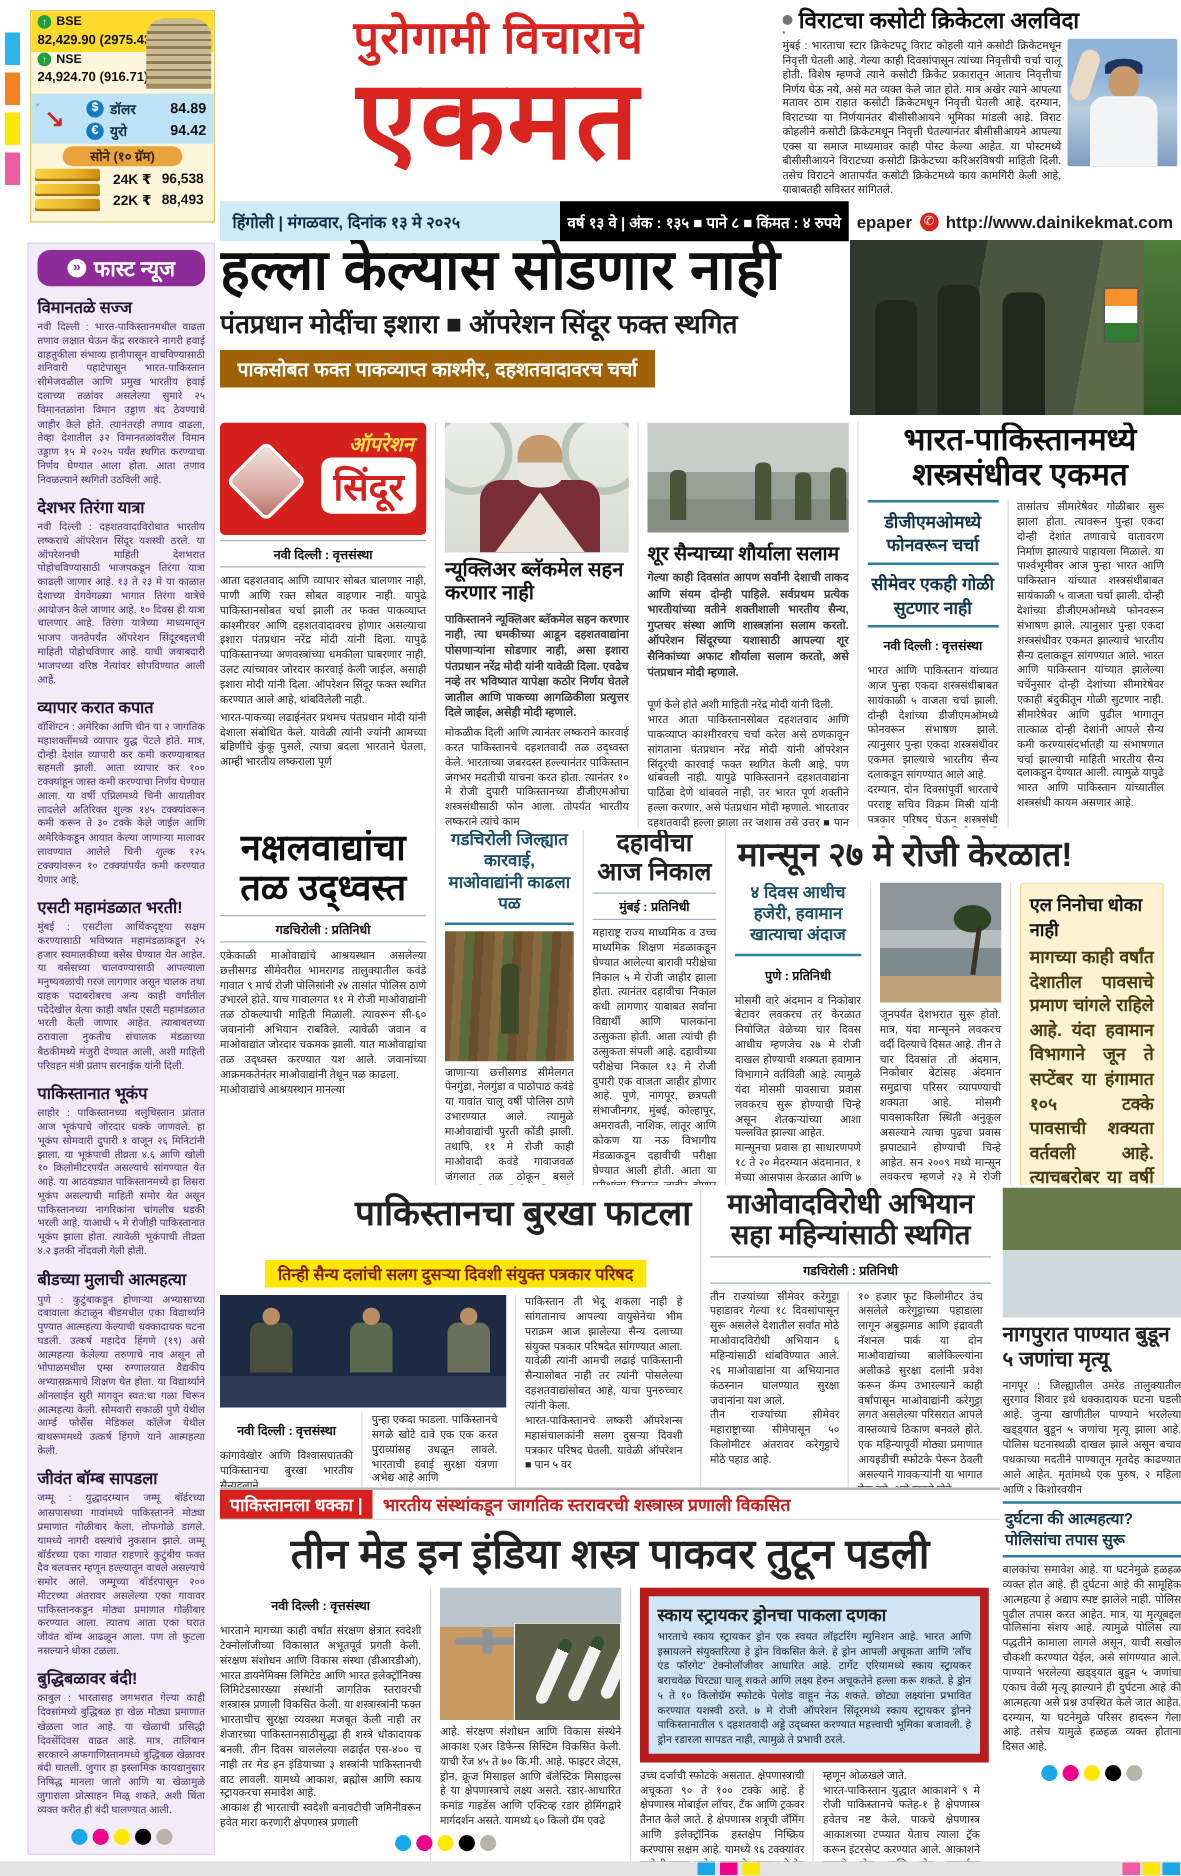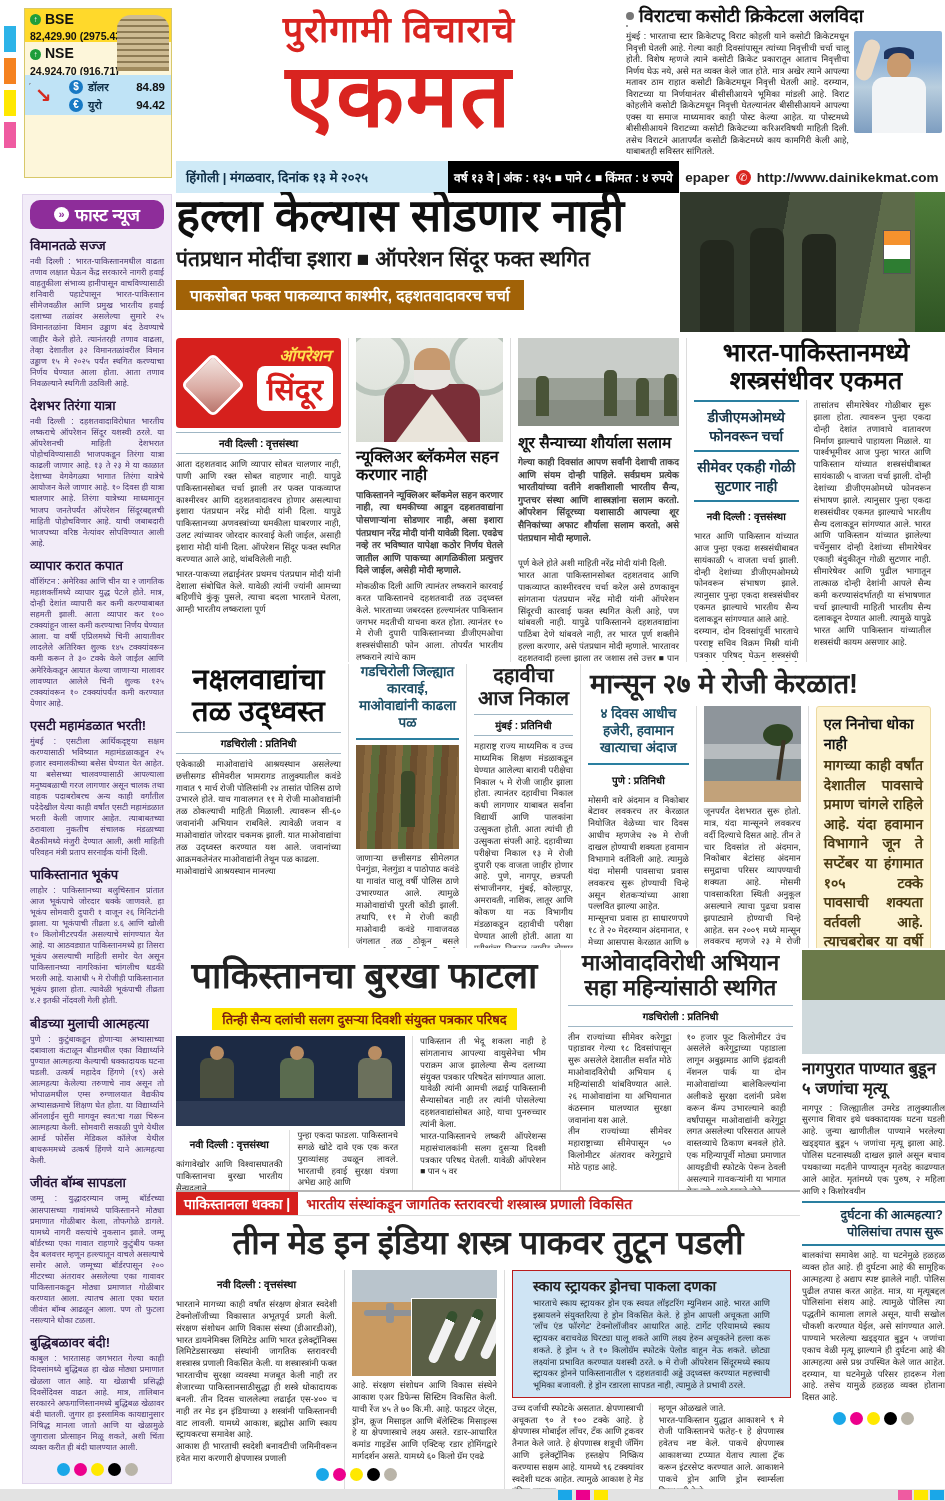--- a/index.html
+++ b/index.html
@@ -12,21 +12,21 @@
   
   .market{position:absolute;left:24px;top:8px;width:148px;height:170px;border:1px solid #d8c86a;
           background:#fdf6da;font-size:10px;overflow:hidden;box-sizing:border-box;}
   .mk-top{position:relative;height:66px;background:linear-gradient(180deg,#ffd92b 0 33px,#fdf6da 33px);padding:3px 5px;box-sizing:border-box;}
   .mk-bld{position:absolute;right:2px;top:6px;width:52px;height:56px;background:linear-gradient(180deg,#e6d6b0,#c9b489);
           border-radius:14px 14px 0 0;box-shadow:inset 0 -4px 0 #a08b5e;
           background-image:repeating-linear-gradient(180deg,#cdbb92 0 4px,#8d7b54 4px 6px);}
   .mk-row{display:flex;align-items:center;gap:4px;line-height:1.1;margin-bottom:3px;}
   .up-ic{display:inline-block;width:11px;height:11px;border-radius:50%;background:#1f9d3a;color:#fff;
          font-size:8px;text-align:center;line-height:11px;font-weight:bold;flex:0 0 11px;}
-  .mk-lab{font-weight:800;font-size:14px;color:#111;}
+  .mk-lab{font-weight:800;font-size:10px;color:#111;}
   .mk-val{font-weight:800;font-size:10.5px;color:#111;}
   .mk-fx{position:relative;background:#bfe3f6;padding:4px 6px 4px 44px;height:40px;box-sizing:border-box;}
   .fx-graph{position:absolute;left:4px;top:8px;width:36px;height:24px;background:
     linear-gradient(135deg,#9aa7b0 0 2px,transparent 2px) ;}
   .fx-graph:before{content:"↘";position:absolute;left:6px;top:0;color:#d42a1e;font-size:20px;font-weight:900;}
   .fx-row{display:flex;align-items:center;gap:5px;margin-bottom:3px;}
   .fx-ic{display:inline-block;width:14px;height:14px;border-radius:50%;background:#1779c4;color:#fff;
          font-size:10px;font-weight:800;text-align:center;line-height:14px;flex:0 0 14px;}
   .fx-lab{font-weight:800;font-size:11px;color:#0d2d46;}
   .fx-val{font-weight:800;font-size:11.5px;color:#111;margin-left:auto;}
@@ -124,46 +124,46 @@
   .mon-h{font-size:27px;font-weight:900;white-space:nowrap;margin:0 0 5px 2px;}
   .ph-beach{position:relative;width:100%;height:96px;overflow:hidden;
      background:linear-gradient(180deg,#8e959b 0 40%,#b7bcbf 40% 55%,#7d8a8e 55% 78%,#c2a27a 78%);}
   .ph-beach .palm{position:absolute;right:8px;top:18px;width:30px;height:22px;border-radius:50%;background:#2f4424;}
   .ph-beach .trk{position:absolute;right:18px;top:34px;width:4px;height:40px;background:#3c3325;transform:rotate(8deg);}
   .cream-box{background:#fdf3d2;border:1px solid #ecd9a0;border-radius:3px;padding:6px 7px;margin-bottom:5px;}
   .cream-t{font-size:14.5px;font-weight:800;color:#141414;margin-bottom:3px;}
   .cream-b{font-size:14px;line-height:1.4;font-weight:700;color:#4a3b14;text-align:justify;}
   
   .lowband{position:absolute;left:176px;top:950px;width:624px;height:240px;}
-  .pk-h{font-size:36px;font-weight:900;text-align:center;margin-bottom:9px;white-space:nowrap;}
+  .pk-h{font-size:28px;font-weight:900;text-align:right;margin-bottom:20px;white-space:nowrap;}
   .pk-strap{display:block;margin:0 auto 6px;width:fit-content;background:#ffe600;color:#7c1d12;
             font-weight:800;font-size:13px;padding:2px 10px;}
   .ph-press{position:relative;width:100%;height:90px;overflow:hidden;background:linear-gradient(180deg,#1c2a44 0 72%,#2e3b55 72%);}
   .ph-press i{position:absolute;top:22px;width:34px;height:40px;border-radius:8px 8px 0 0;}
   .ph-press i:before{content:"";position:absolute;left:10px;top:-12px;width:14px;height:14px;border-radius:50%;background:#b98d63;}
   .mo-h{font-size:22px;font-weight:900;text-align:center;line-height:1.15;margin-bottom:3px;}
   
   .nagpur{position:absolute;left:802px;top:950px;width:143px;height:535px;overflow:hidden;}
   .ph-lake{position:relative;width:100%;height:104px;overflow:hidden;
      background:linear-gradient(180deg,#6b7a4a 0 48%,#cfd9dc 48%);}
   .ng-h{font-size:16.5px;font-weight:900;line-height:1.2;margin:5px 0 4px;}
-  .pullq{border-top:2px solid #2a7fa0;border-bottom:2px solid #2a7fa0;text-align:right;font-weight:800;
+  .pullq{border-top:2px solid #2a7fa0;border-bottom:2px solid #2a7fa0;text-align:left;font-weight:800;
          font-size:12.5px;color:#17364a;padding:4px 2px;margin:4px 0;line-height:1.3;}
   
   .weapons{position:absolute;left:176px;top:1190px;width:624px;height:282px;}
   .wk-strip{display:flex;align-items:center;border-top:2px solid #b5b5b5;border-bottom:1px solid #ddd;margin-bottom:3px;}
   .wk-lab{background:#d6201d;color:#fff;font-weight:800;font-size:14px;padding:2px 8px;white-space:nowrap;}
   .wk-kick{color:#c42320;font-weight:800;font-size:14px;padding:2px 8px;white-space:nowrap;overflow:hidden;}
   .wk-h{font-size:33px;font-weight:900;text-align:center;white-space:nowrap;margin-bottom:6px;}
   .ph-missiles{position:relative;width:100%;height:106px;overflow:hidden;background:linear-gradient(180deg,#b9c4cc 0 30%,#c89a62 30%);}
   .ph-missiles .inset{position:absolute;right:0;top:28px;width:58%;height:78px;background:#5a5f46;overflow:hidden;border:1px solid #fff;}
   .ph-missiles .ms{position:absolute;width:10px;height:56px;border-radius:5px;background:linear-gradient(180deg,#35502e 0 18%,#f2f2f2 18%);transform:rotate(24deg);}
   .ph-missiles .drone{position:absolute;left:12px;top:40px;width:54px;height:6px;background:#8d9298;border-radius:3px;}
   .ph-missiles .drone:before{content:"";position:absolute;left:22px;top:-7px;width:8px;height:20px;background:#8d9298;border-radius:3px;}
-  .blue-box{background:#cfe4f4;border:1px solid #b91c1c;padding:5px 20px;margin-bottom:5px;}
+  .blue-box{background:#cfe4f4;border:7px solid #b91c1c;padding:5px 7px;margin-bottom:5px;}
   .bb-t{font-size:14px;font-weight:800;margin-bottom:3px;}
   .bb-b{font-size:8.5px;line-height:1.38;text-align:justify;color:#1e2630;}
   
   .footstrip{position:absolute;left:0;top:1489px;width:945px;height:12px;background:#e3e3e3;}
   .footstrip span{position:absolute;top:1px;width:14px;height:10px;display:inline-block;}
   .dots-w{position:absolute;left:140px;top:268px;}
   .dots-n{margin-top:8px;}
 </style>
 </head>
 <body>
@@ -195,20 +195,36 @@
       <div class="fx-graph"></div>
       <div class="fx-row">
           <span class="fx-ic">$</span>
         <span class="fx-lab">डॉलर</span>
         <span class="fx-val">84.89</span>
         </div>
       <div class="fx-row">
           <span class="fx-ic">€</span>
         <span class="fx-lab">युरो</span>
         <span class="fx-val">94.42</span>
+        </div>
+    </div>
+    <div class="mk-gold">
+      <span class="gold-hd">सोने (१० ग्रॅम)</span>
+      <div class="gold-bars">
+          <div></div>
+          <div></div>
+          <div></div>
+        </div>
+      <div class="gold-row">
+          <span>24K ₹</span>
+        <span>96,538</span>
+        </div>
+      <div class="gold-row">
+          <span>22K ₹</span>
+        <span>88,493</span>
         </div>
     </div>
   </div>
 
   <div class="masthead">
     <div class="mh-tag">पुरोगामी विचाराचे</div>
     <div class="mh-title">एकमत</div>
   </div>
 
   <div class="kohli">

